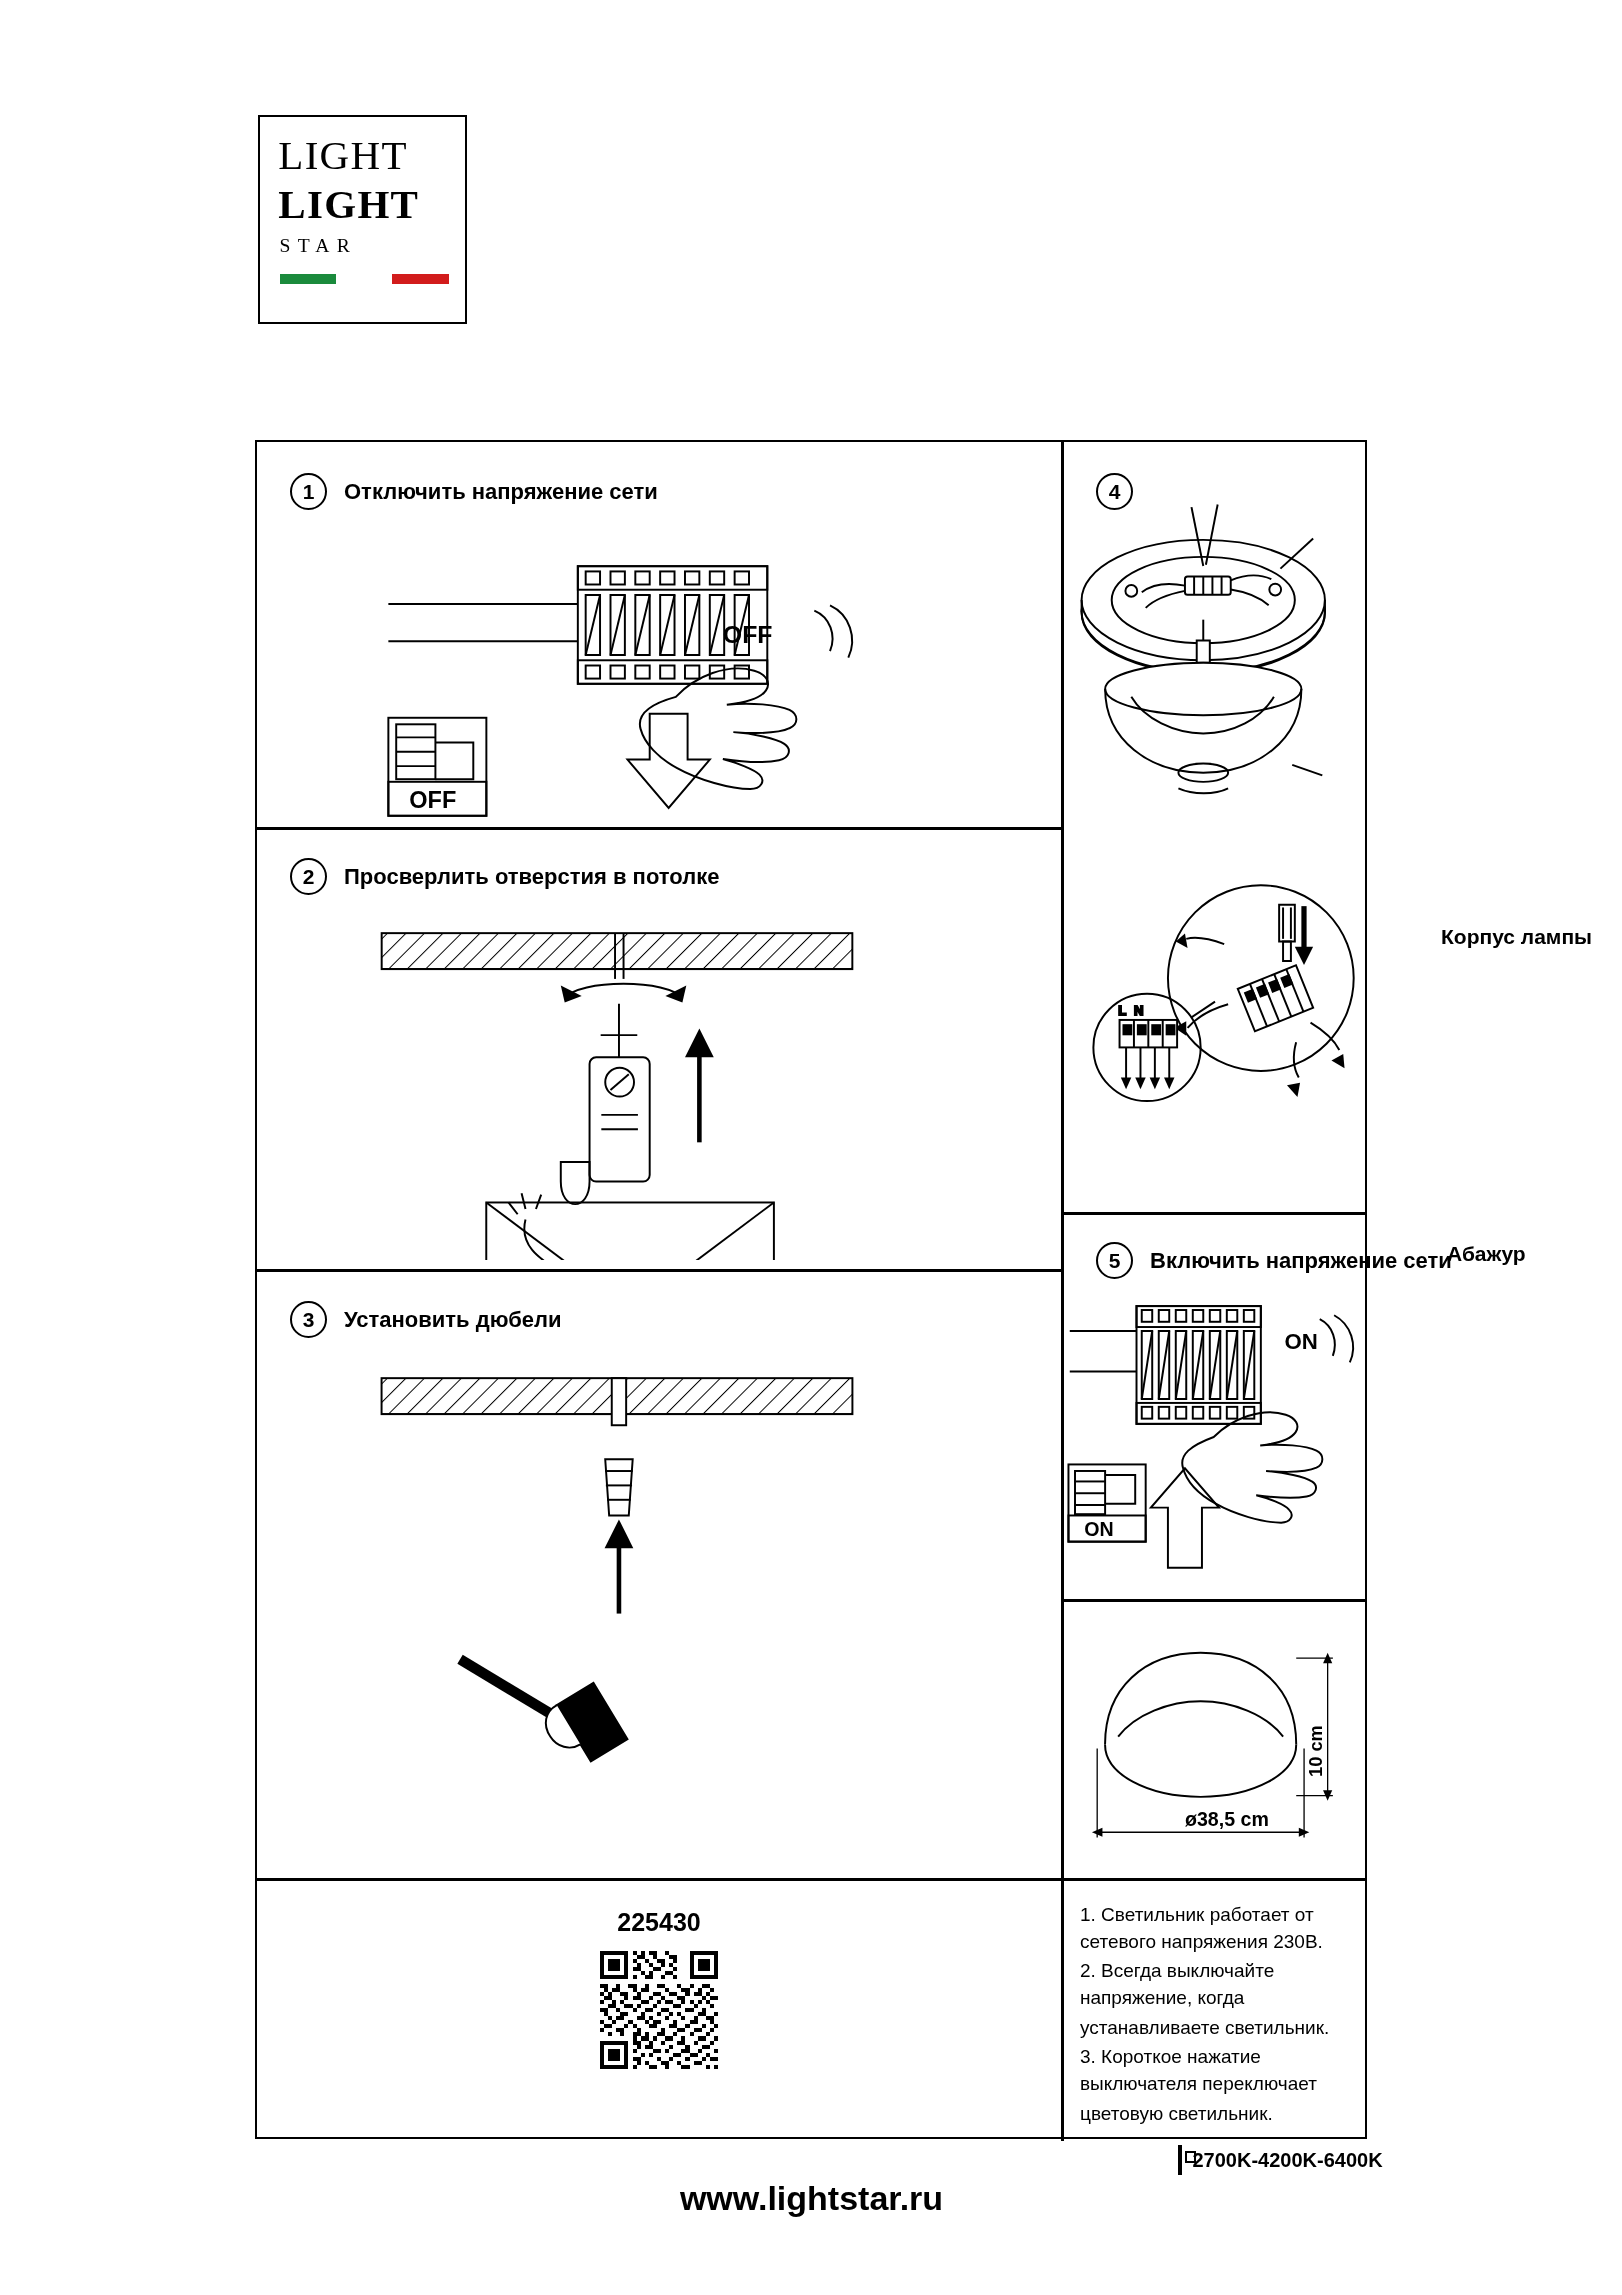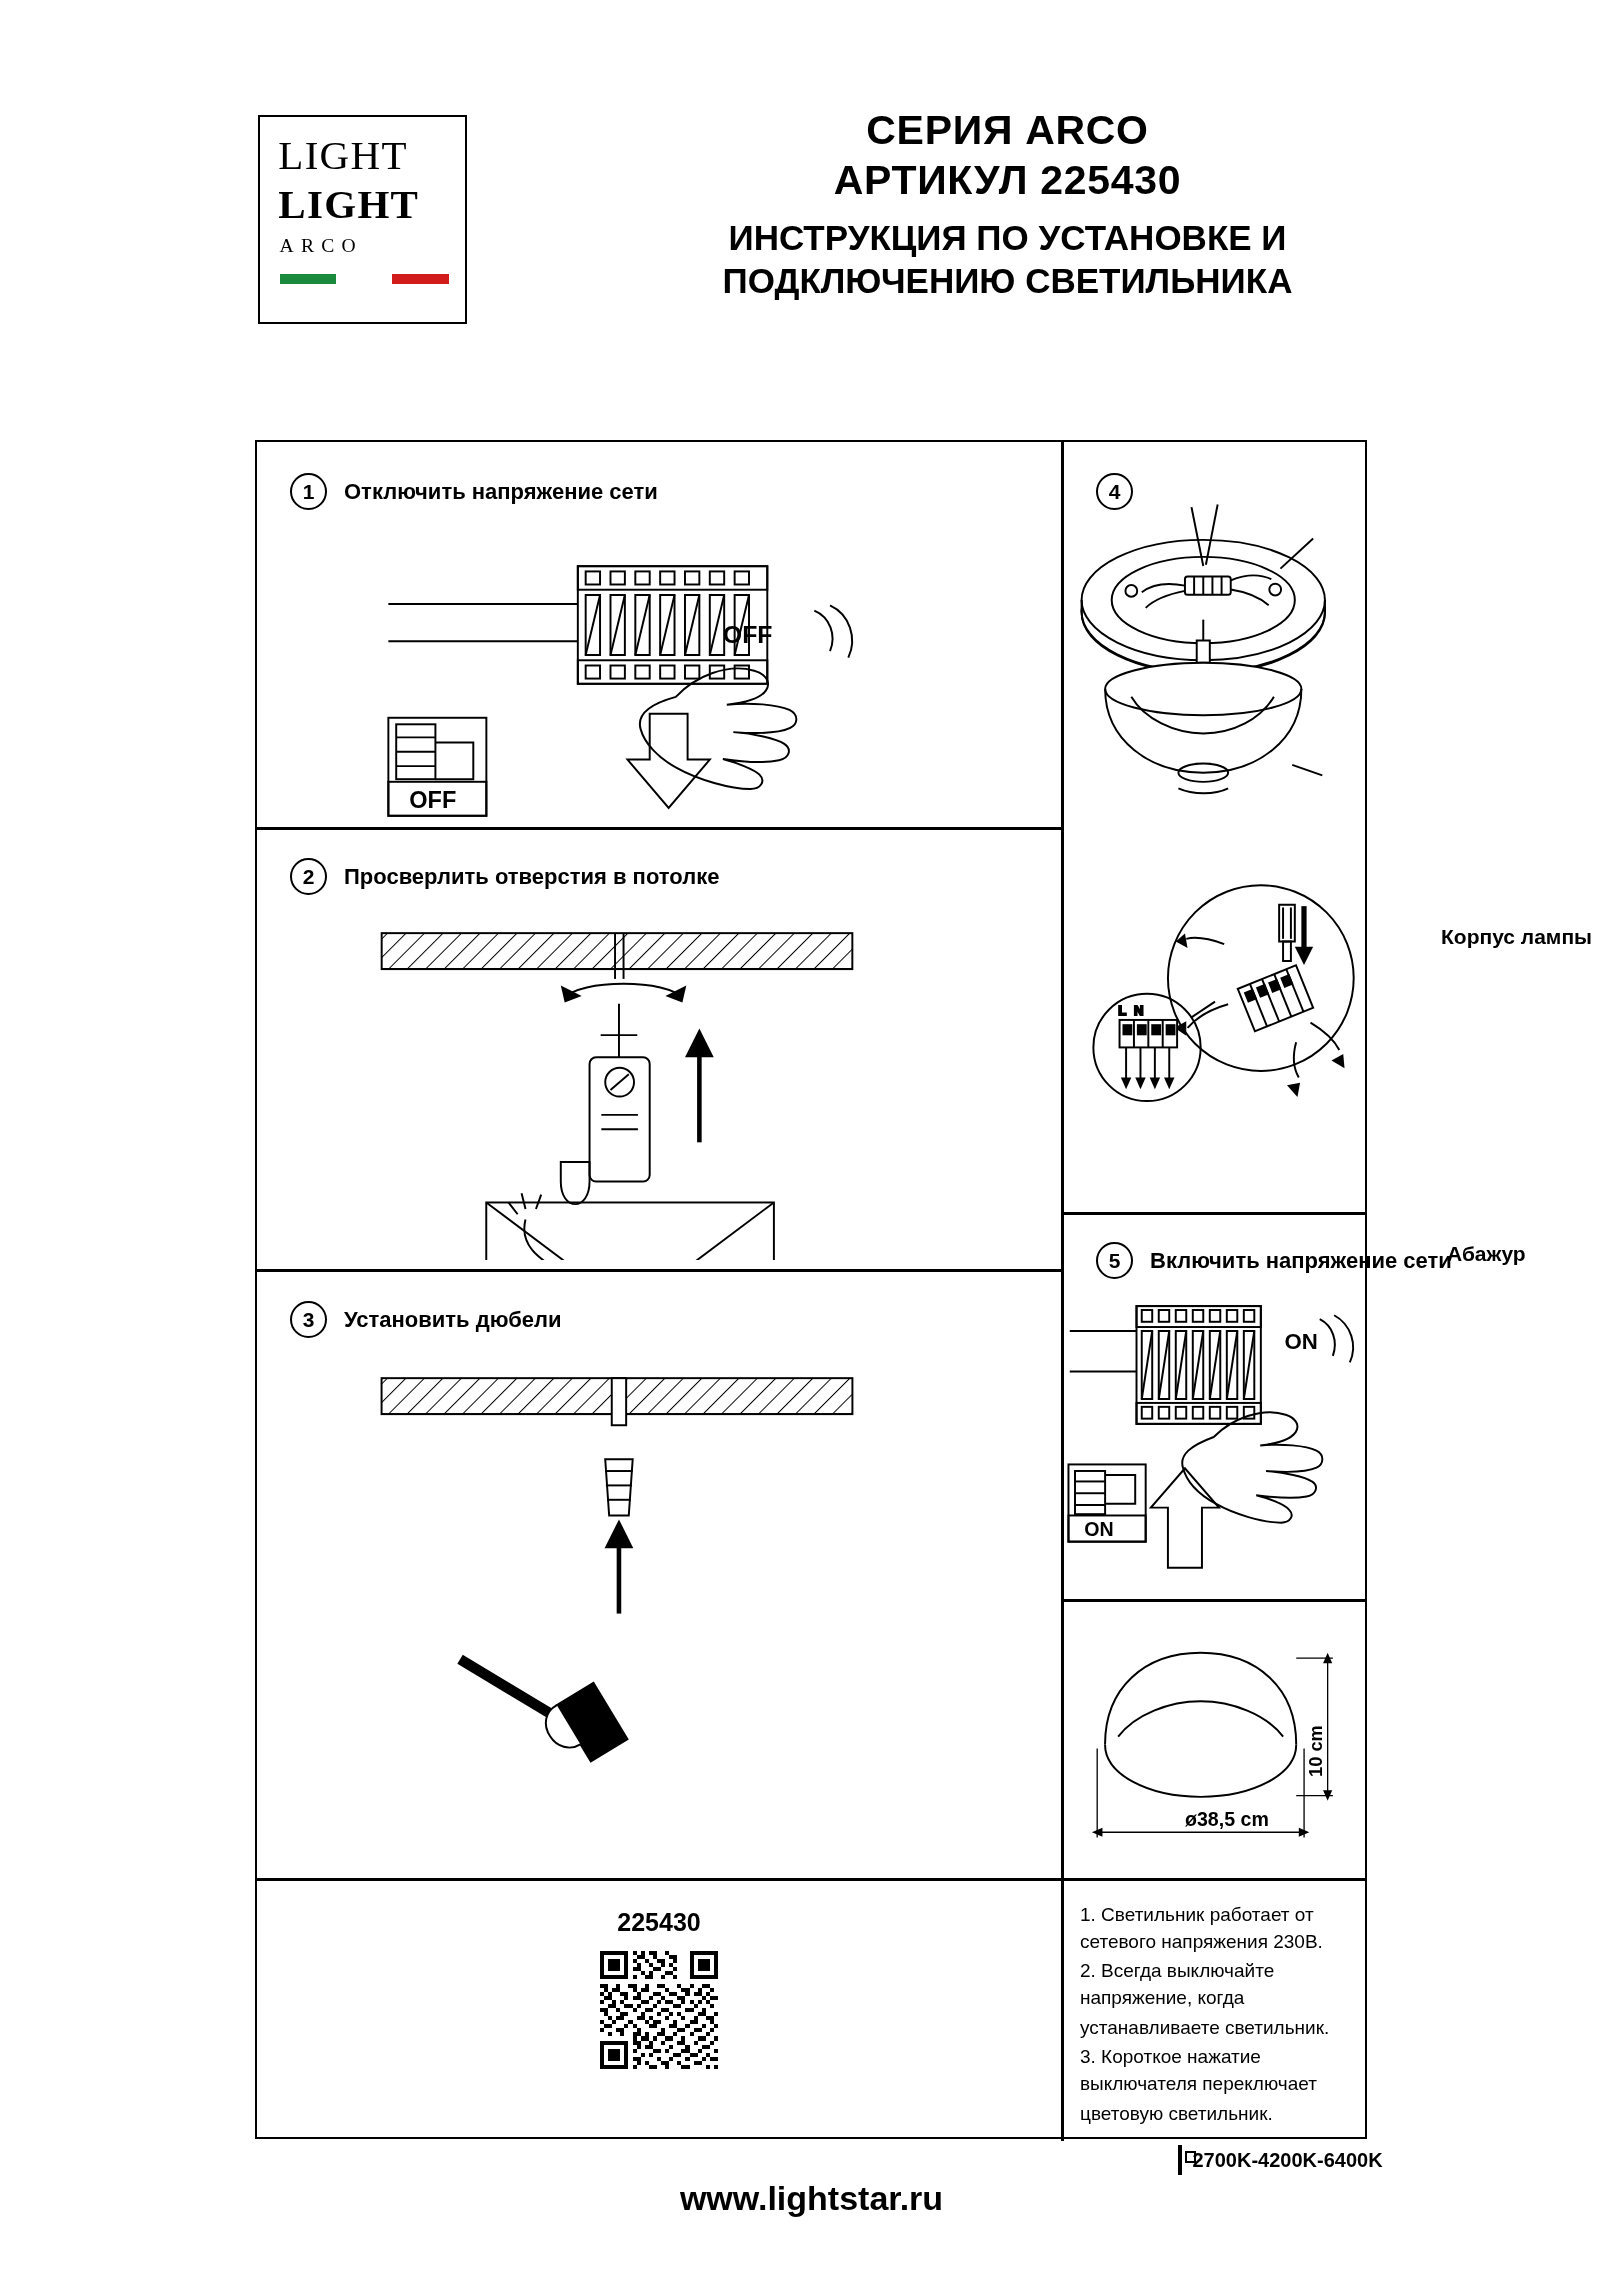--- a/index.html
+++ b/index.html
@@ -239,34 +239,28 @@
   }
 </style>
 </head>
 <body>
 
 <div class="header">
 
   <div class="logo-box">
     <div class="logo-light">LIGHT</div>
     <div class="logo-star">LIGHT</div>
-    <div class="logo-group">ARCO</div>
+    <div class="logo-group">STAR</div>
     <div class="flag">
       <i class="g"></i>
         <i class="w"></i>
         <i class="r"></i>
     </div>
   </div>
 
-  <div class="title-block">
-    <div class="title-line1">СЕРИЯ ARCO</div>
-    <div class="title-line2">АРТИКУЛ 225430</div>
-    <div class="title-sub">ИНСТРУКЦИЯ ПО УСТАНОВКЕ И</div>
-    <div class="title-sub" style="margin-top:0">ПОДКЛЮЧЕНИЮ СВЕТИЛЬНИКА</div>
-  </div>
 </div>
 
 <div class="frame">
 
   <div class="vdiv"></div>
   <div class="hline hl-1"></div>
   <div class="hline hl-2"></div>
   <div class="hline hl-3"></div>
   <div class="hline hr-1"></div>
   <div class="hline hr-2"></div>

